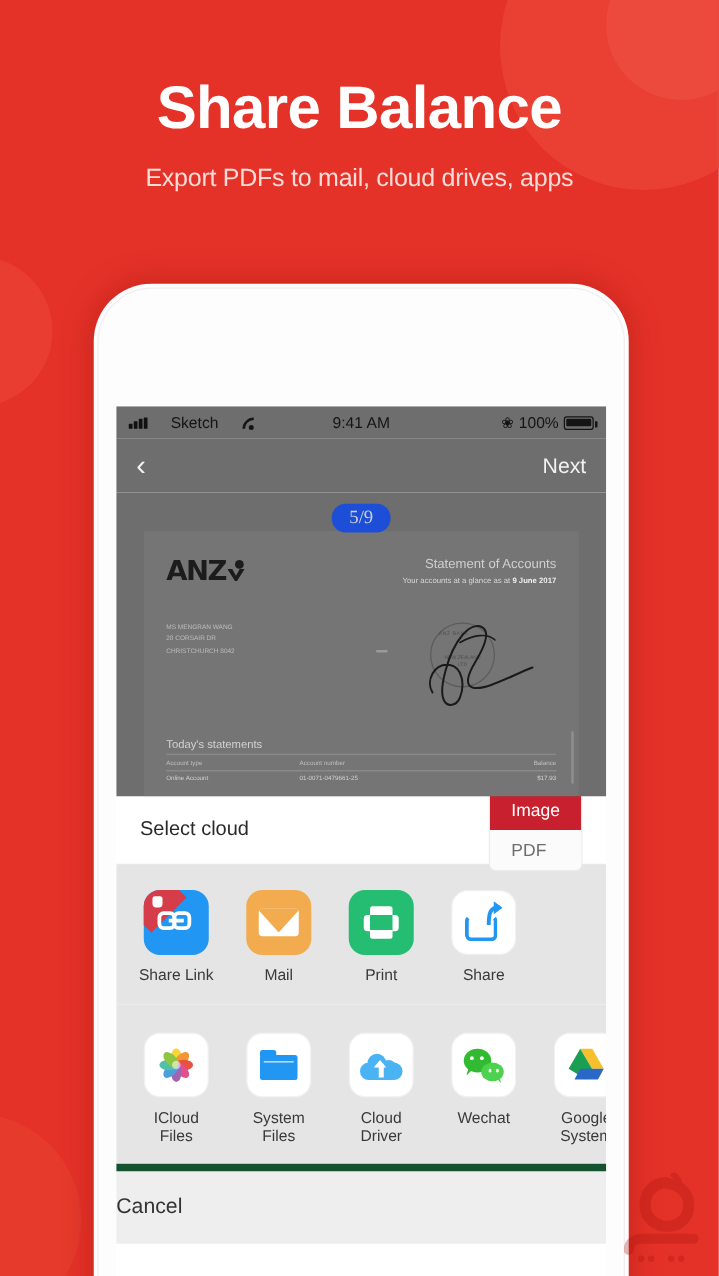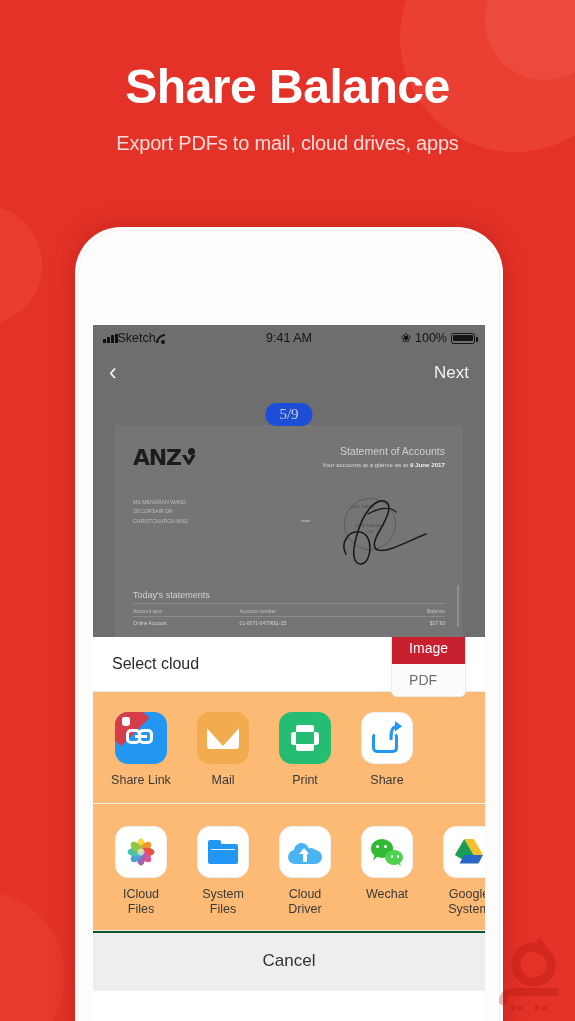--- a/index.html
+++ b/index.html
@@ -90,21 +90,21 @@
   
   .statusbar {
     height:26px;
     background:#6e6e6e;
     display:flex; align-items:center;
     padding:0 10px;
     color:#111;
     font-size:12.5px;
     position:relative;
   }
-  .sb-left { display:flex; align-items:center; gap:0; }
+  .sb-left { display:flex; align-items:center; gap:19px; }
   .bars { display:flex; align-items:flex-end; gap:1.5px; height:9px; }
   .bars i { display:block; width:2.5px; background:#111; border-radius:0.5px; }
   .bars i:nth-child(1){ height:3.5px; }
   .bars i:nth-child(2){ height:5.5px; }
   .bars i:nth-child(3){ height:7.5px; }
   .bars i:nth-child(4){ height:9px; }
   .carrier { font-size:12.5px; color:#141414; }
   .wifi { width:14px; height:11px; position:relative; display:inline-block; }
   .wifi::before{
     content:""; position:absolute; left:0; top:1px;
@@ -262,21 +262,21 @@
   }
   .seg-btn {
     font-size:14px; padding:8px 17px;
     color:#6d6d6d; background:#fbfbfb;
   }
   .seg-btn.active { background:#c8202e; color:#fff; }
 
   
   .grid-sec {
     padding:20px 17px 14px 17px;
-    background:#fdba74;
+    background:#e5e5e5;
     border-bottom:1px solid #ececec;
     display:flex;
     gap:20px;
     overflow:hidden;
   }
   .grid-sec.row2 { padding-top:22px; padding-bottom:12px; }
   .app {
     width:62px; flex:0 0 62px;
     text-align:center;
   }
@@ -410,22 +410,22 @@
   .wc .d2 { left:13px; top:6px; }
   .wc .d3 { right:10px; bottom:7px; width:2.5px;height:2.5px; }
   .wc .d4 { right:4px; bottom:7px; width:2.5px;height:2.5px; }
   .gdrive { width:30px;height:27px;position:relative; }
 
   
   .cancel-wrap {
     background:#eeeeee;
     height:auto;
     padding:18px 0 20px 0;
-    text-align:center;
-    border-top:2px solid #14532d;
+    text-align:left;
+    border-top:6px solid #14532d;
   }
   .cancel-btn { font-size:17px; color:#333; }
 
   
   .watermark {
     position:absolute; right:6px; bottom:6px;
     z-index:9; opacity:0.30; pointer-events:none;
     text-align:center;
   }
 </style>

